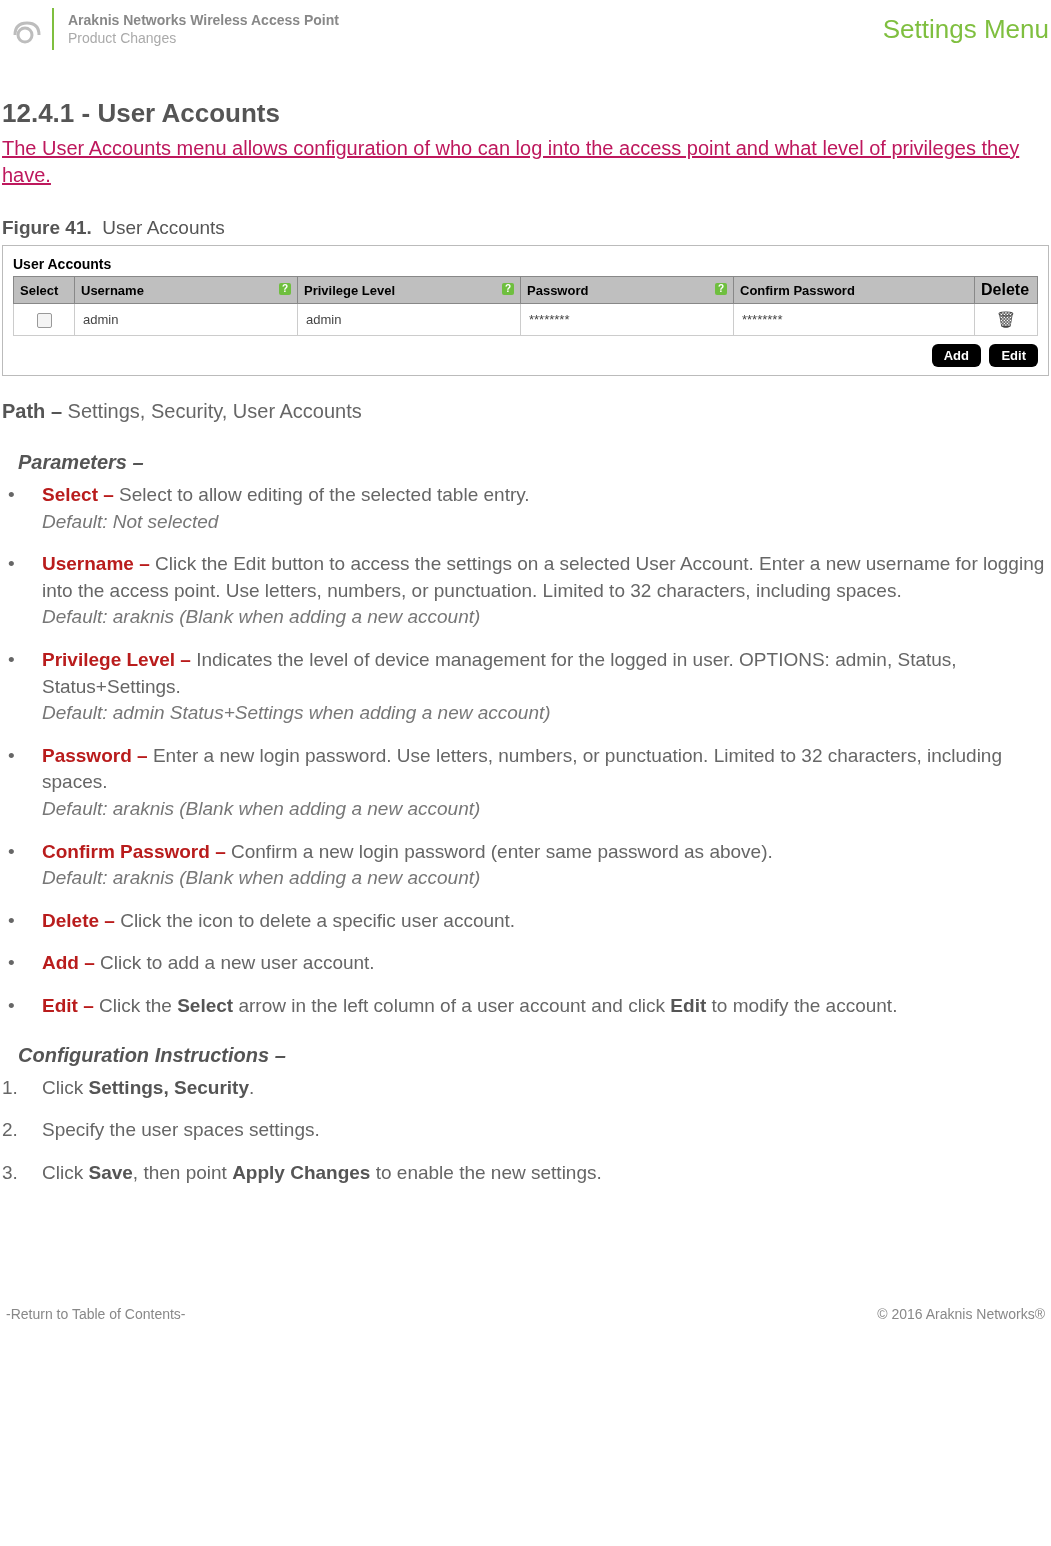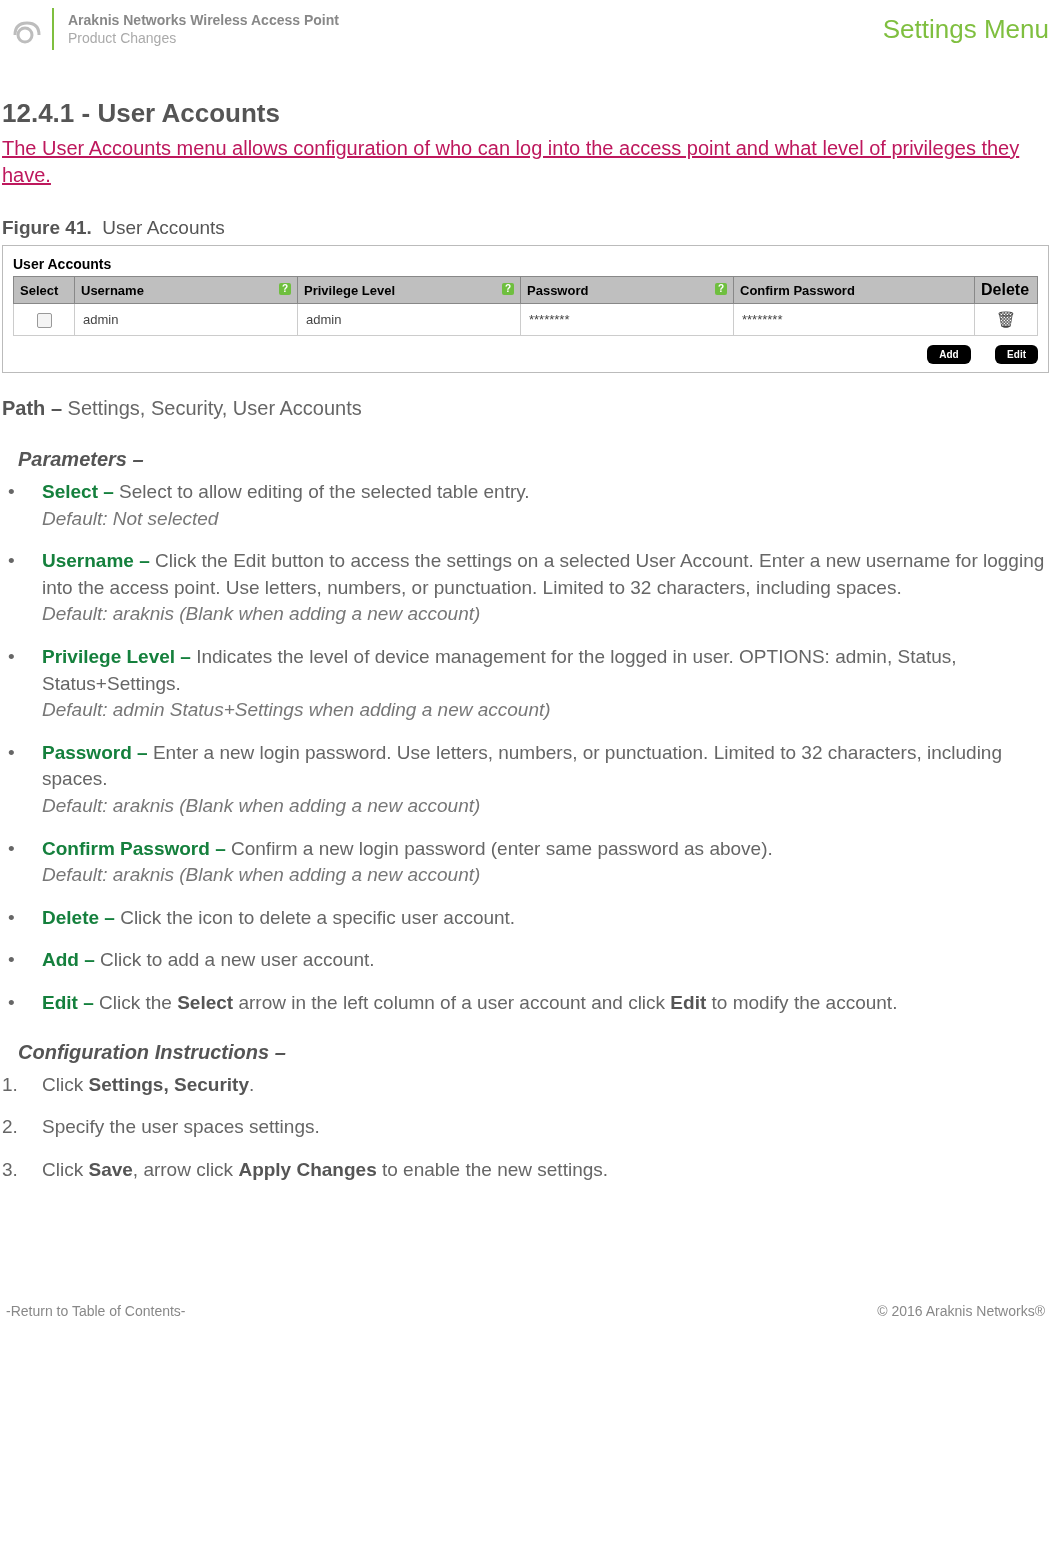--- a/index.html
+++ b/index.html
@@ -107,24 +107,24 @@
     border-radius: 2px;
     vertical-align: middle;
   }
   .delete-cell { width: 46px; text-align: center; font-size: 16px; }
   .btn-row { text-align: right; margin-top: 8px; }
   .pill-btn {
     display: inline-block;
     background: #000;
     color: #fff;
     font-weight: 700;
-    font-size: 10px;
+    font-size: 13px;
     padding: 4px 12px;
     border-radius: 6px;
-    margin-left: 20px;
+    margin-left: 4px;
   }
   .path-line { font-size: 20px; margin: 22px 0 28px 0; color: #666; }
   .path-line .label { font-weight: 700; color: #555; }
   .subhead { font-size: 20px; font-weight: 700; color: #555; margin: 10px 0 8px 16px; font-style: italic; }
   ul.params { list-style: none; padding: 0; margin: 0 0 24px 0; }
   ul.params > li {
     font-size: 19px;
     color: #666;
     line-height: 1.4;
     padding-left: 40px;
@@ -132,21 +132,21 @@
     margin-bottom: 16px;
   }
   ul.params > li::before {
     content: "•";
     position: absolute;
     left: 6px;
     top: 0;
     color: #666;
     font-size: 19px;
   }
-  .param-name { font-weight: 700; color: #15803d; }
+  .param-name { font-weight: 700; color: #b91c1c; }
   .default-line { font-style: italic; color: #777; display: block; }
   .inline-bold { font-weight: 700; color: #555; }
   ol.instructions { padding-left: 0; margin: 6px 0 0 0; counter-reset: step; list-style: none; }
   ol.instructions > li {
     font-size: 19px;
     color: #666;
     line-height: 1.4;
     padding-left: 40px;
     position: relative;
     margin-bottom: 16px;
@@ -268,21 +268,21 @@
     </li>
   </ul>
 
   <div class="subhead">Configuration Instructions –</div>
   <ol class="instructions">
     <li>
       <span>Click </span><span class="inline-bold">Settings, Security</span><span>.</span>
     </li>
     <li>Specify the user spaces settings.</li>
     <li>
-      <span>Click </span><span class="inline-bold">Save</span><span>, arrow click </span><span class="inline-bold">Apply Changes</span><span> to enable the new settings.</span>
+      <span>Click </span><span class="inline-bold">Save</span><span>, then point </span><span class="inline-bold">Apply Changes</span><span> to enable the new settings.</span>
     </li>
   </ol>
 
 </div>
 
 <div class="footer">
   <div class="footer-row">
     <span class="footer-left">-Return to Table of Contents-</span>
     <span class="footer-right">© 2016 Araknis Networks®</span>
   </div>

